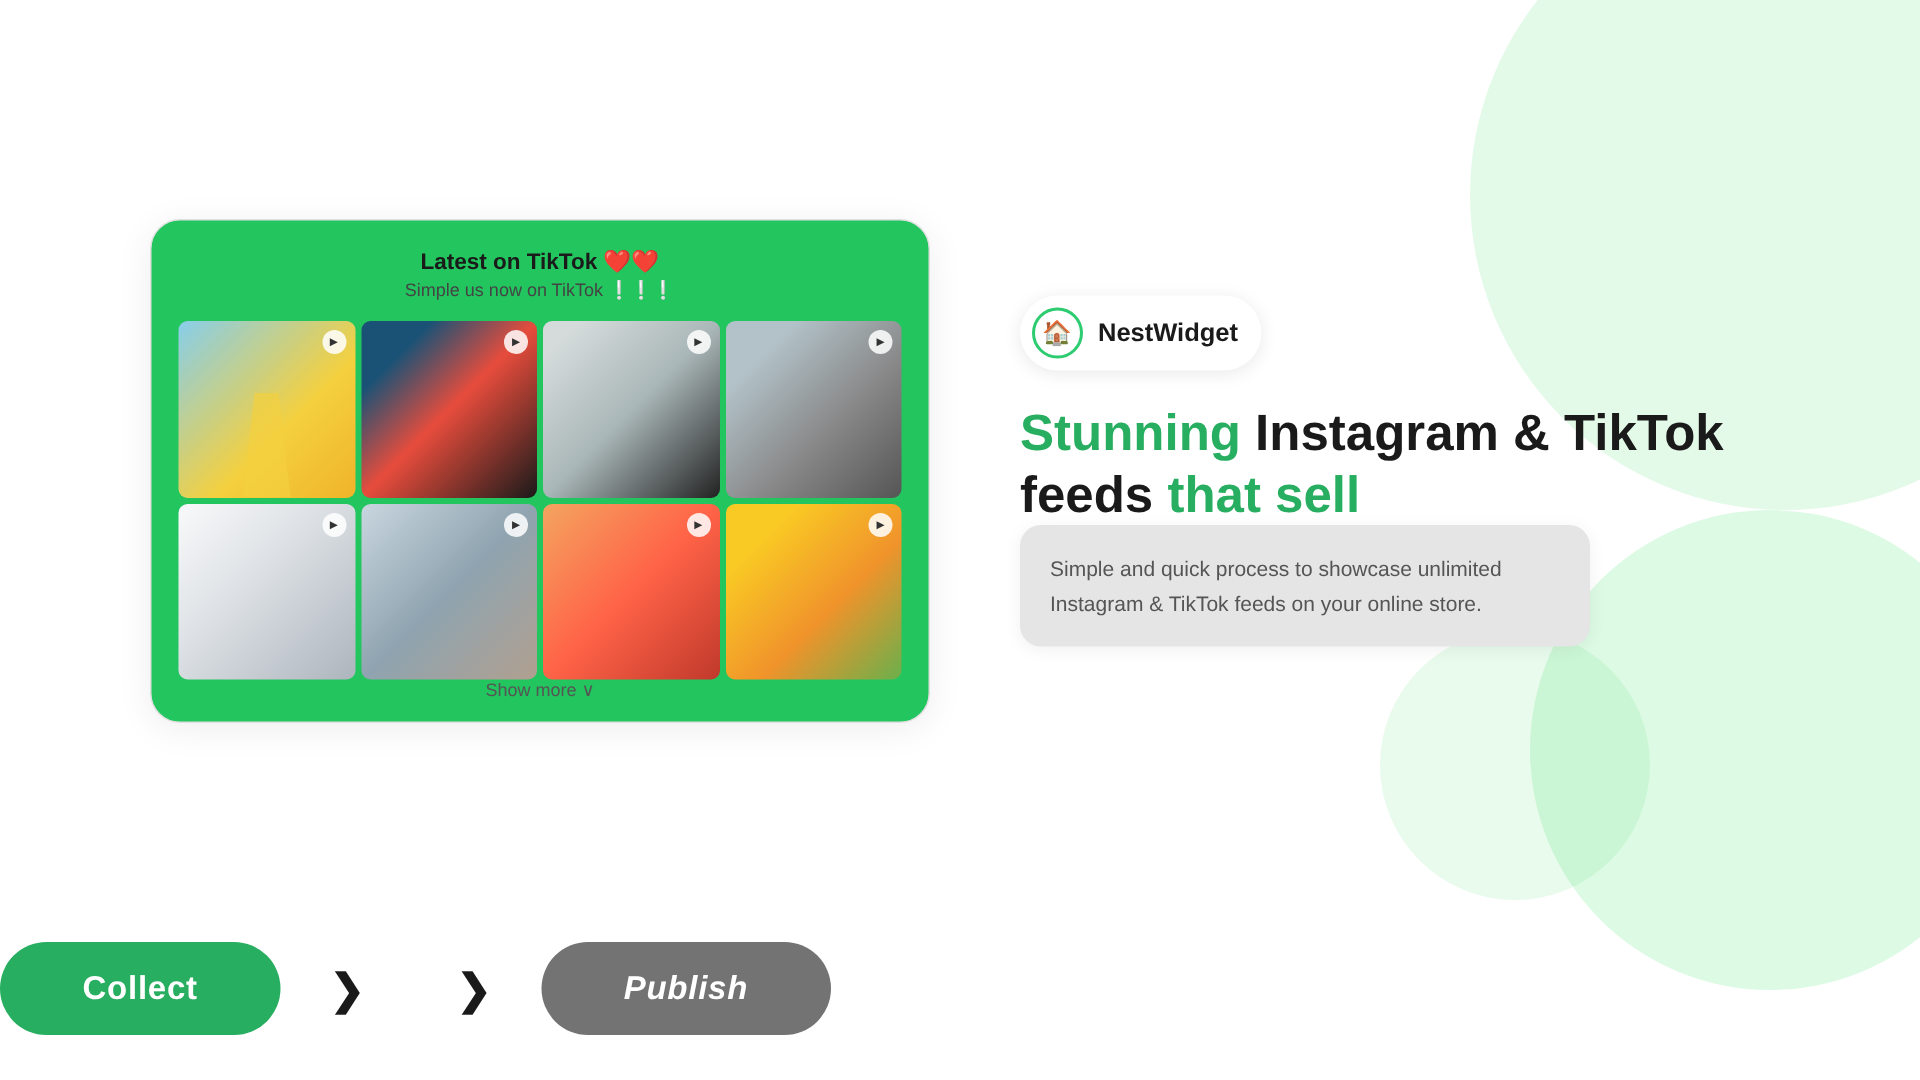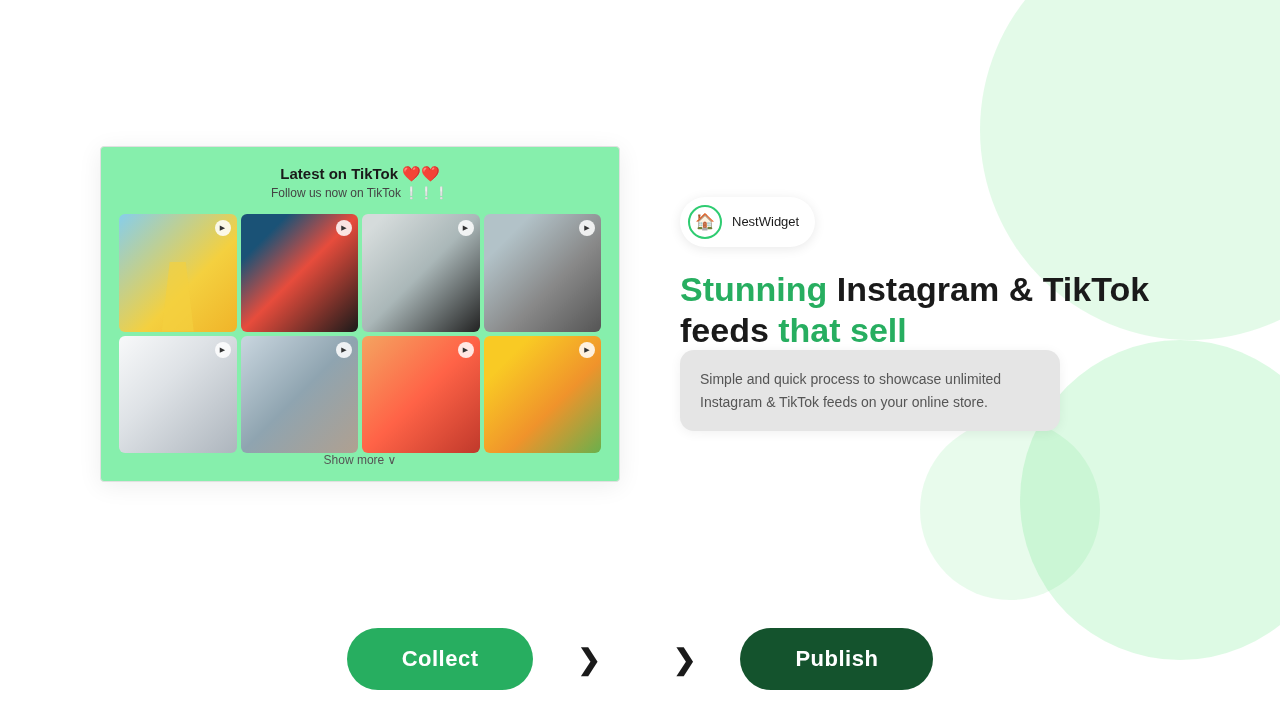--- a/index.html
+++ b/index.html
@@ -63,22 +63,22 @@
       flex: 1;
       align-items: center;
       padding: 30px 80px 10px 100px;
       gap: 60px;
     }
 
     
     .feed-card {
       width: 520px;
       min-width: 520px;
-      background: #86efac;
-      border-radius: 4px;
+      background: #22c55e;
+      border-radius: 20px;
       border: 1.5px solid #e0e0e0;
       padding: 18px 18px 14px;
       box-shadow: 0 4px 24px rgba(0,0,0,0.07);
     }
 
     .feed-header {
       text-align: center;
       margin-bottom: 14px;
     }
 
@@ -178,22 +178,22 @@
       height: 34px;
       border-radius: 50%;
       border: 2px solid #2ecc71;
       display: flex;
       align-items: center;
       justify-content: center;
       font-size: 16px;
     }
 
     .brand-name {
-      font-size: 13px;
-      font-weight: 400;
+      font-size: 17px;
+      font-weight: 700;
       color: #1a1a1a;
     }
 
     .headline {
       font-size: 34px;
       font-weight: 800;
       line-height: 1.2;
       color: #1a1a1a;
     }
 
@@ -209,39 +209,40 @@
       background: #e5e5e5;
       border-radius: 14px;
       padding: 18px 20px;
       box-shadow: 0 2px 12px rgba(0,0,0,0.06);
     }
 
     
     .cta-row {
       display: flex;
       align-items: center;
-      justify-content: center;
-      gap: 16px;
+      justify-content: flex-start;
+      gap: 5px;
       padding: 20px 0 30px;
     }
 
     .cta-btn {
       background: #27ae60;
       color: #fff;
       font-size: 22px;
       font-weight: 800;
       border: none;
       border-radius: 50px;
       padding: 18px 55px;
       cursor: pointer;
       letter-spacing: 0.5px;
     }
 
     .cta-btn.dark {
-      background: #14532d;
+      background: #737373;
+      font-style: italic;
     }
 
     .arrow-icon {
       font-size: 28px;
       font-weight: 900;
       color: #1a1a1a;
       margin: 0 28px;
       display: flex;
       align-items: center;
     }
@@ -254,21 +255,21 @@
   <div class="bg-circle-medium"></div>
   <div class="bg-circle-small"></div>
 </div>
 
 <div class="main-container">
   <div class="content-row">
 
     <div class="feed-card">
       <div class="feed-header">
         <div class="feed-title">Latest on TikTok ❤️❤️</div>
-        <div class="feed-subtitle">Follow us now on TikTok ❕❕❕</div>
+        <div class="feed-subtitle">Simple us now on TikTok ❕❕❕</div>
       </div>
       <div class="feed-grid">
         <div class="feed-item photo-1">
           <div class="play-icon">▶</div>
         </div>
         <div class="feed-item photo-2">
           <div class="play-icon">▶</div>
         </div>
         <div class="feed-item photo-3">
           <div class="play-icon">▶</div>

